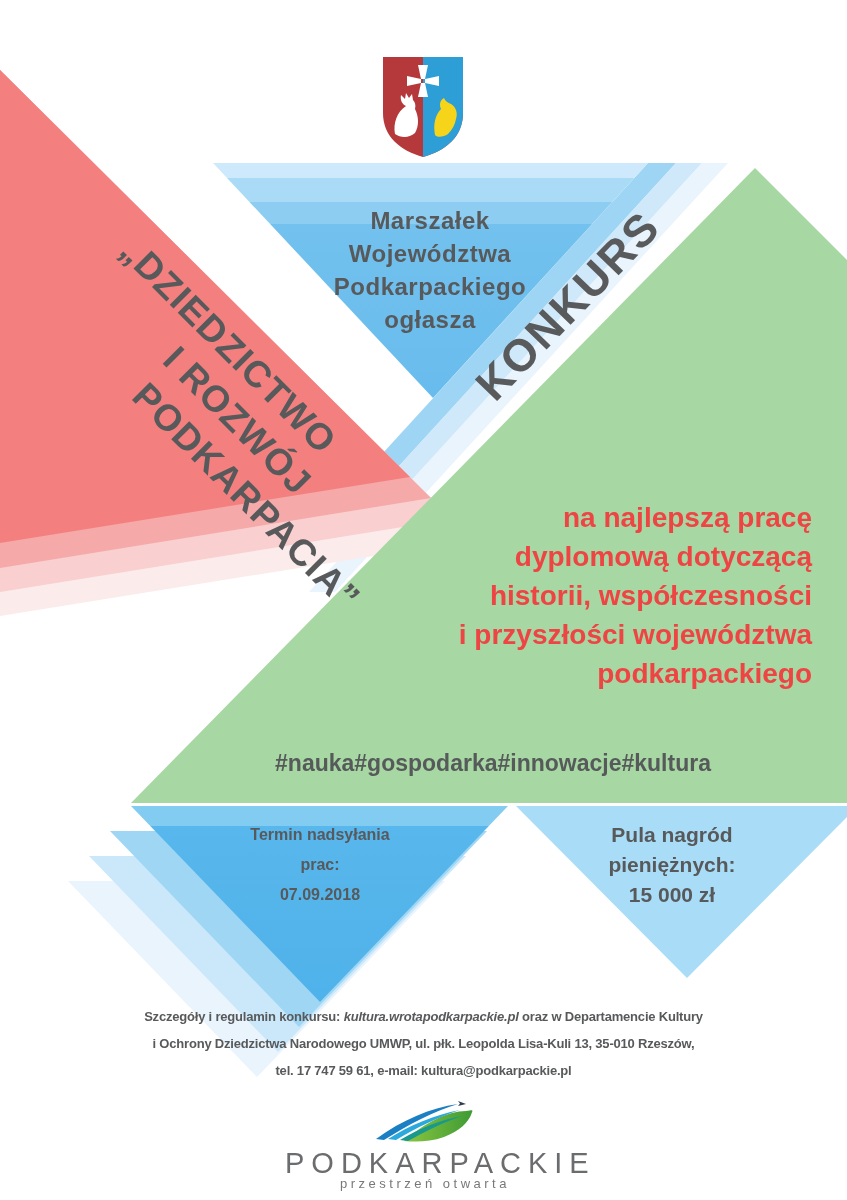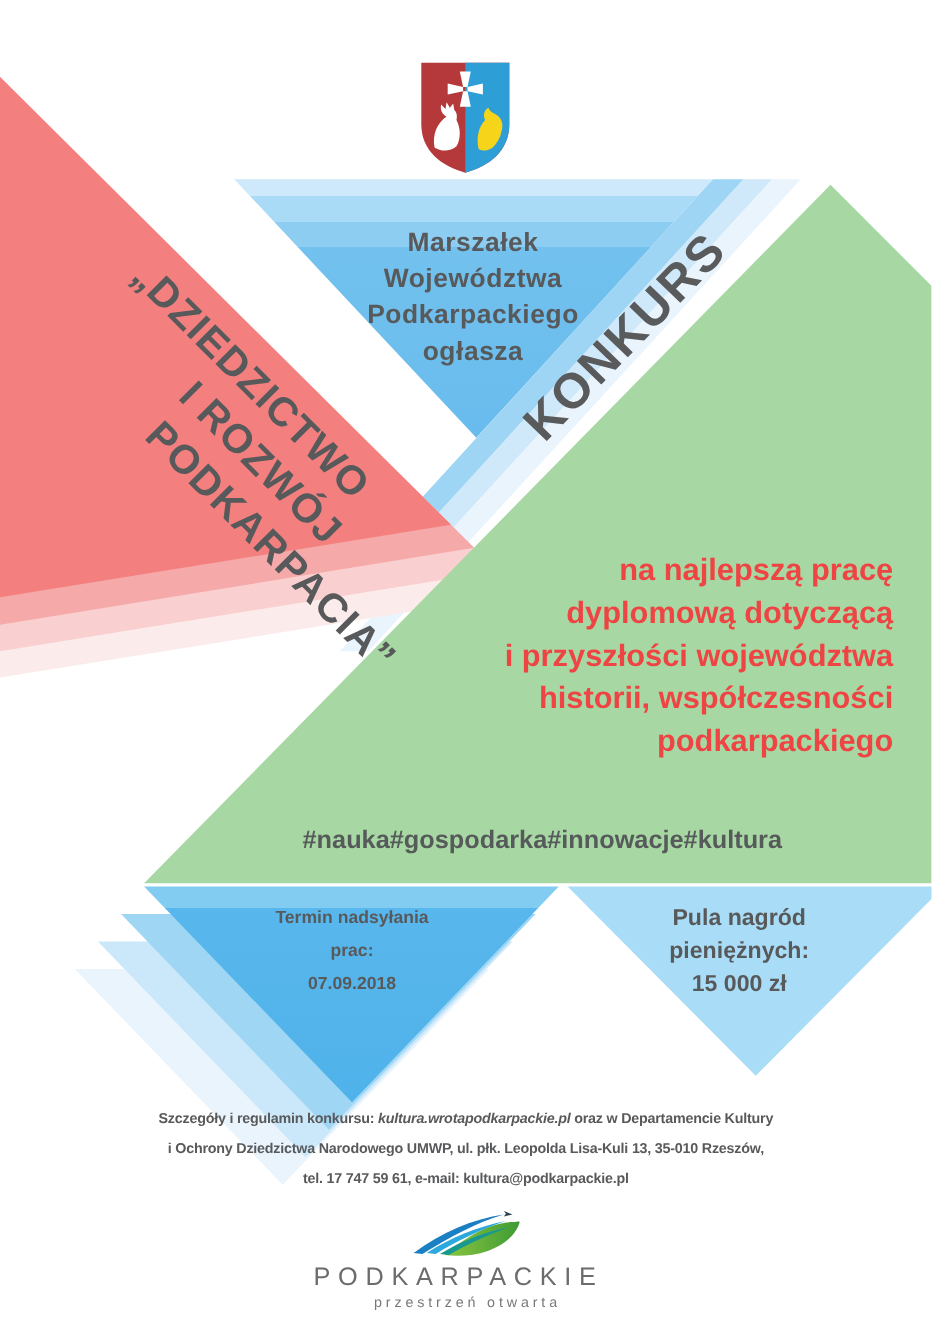--- a/index.html
+++ b/index.html
@@ -24,21 +24,21 @@
   .hashtags{left:178px; top:750px; width:630px; display:flex;
     justify-content:center; font-size:23px; color:#565a5a;}
   .deadline{left:170px; top:820px; width:300px; text-align:center;
     font-size:16px; line-height:30px;}
   .prize{left:522px; top:820px; width:300px; text-align:center;
     font-size:21px; line-height:30px;}
   .info{left:38px; top:1003px; width:771px; text-align:center;
     font-size:13px; line-height:27px; letter-spacing:-0.2px;}
   .info .it{font-style:italic;}
   .logo-title{left:285px; top:1147px; width:280px; text-align:left;
-    font-size:23px; letter-spacing:7px; font-weight:normal; color:#6b6c6e;}
+    font-size:29px; letter-spacing:7px; font-weight:normal; color:#6b6c6e;}
   .logo-sub{left:285px; top:1176px; width:280px; text-align:center;
     font-size:13px; letter-spacing:3.5px; font-weight:normal; color:#77787a;}
 </style>
 </head>
 <body>
 
 <div class="poster">
 
   <svg class="bg-svg" width="847" height="1200" viewBox="0 0 847 1200">
     <defs>
@@ -121,22 +121,22 @@
 
   <div class="txt konkurs">KONKURS</div>
 
   <div class="txt dz dz1">„DZIEDZICTWO</div>
   <div class="txt dz dz2">I ROZWÓJ</div>
   <div class="txt dz dz3">PODKARPACIA”</div>
 
   <div class="txt desc">
     <span class="line">na najlepszą pracę</span>
     <span class="line">dyplomową dotyczącą</span>
+    <span class="line">historii, współczesności</span>
     <span class="line">i przyszłości województwa</span>
-    <span class="line">historii, współczesności</span>
     <span class="line">podkarpackiego</span>
   </div>
 
   <div class="txt hashtags">
     <span>#nauka</span>
     <span>#gospodarka</span>
     <span>#innowacje</span>
     <span>#kultura</span>
   </div>
 

